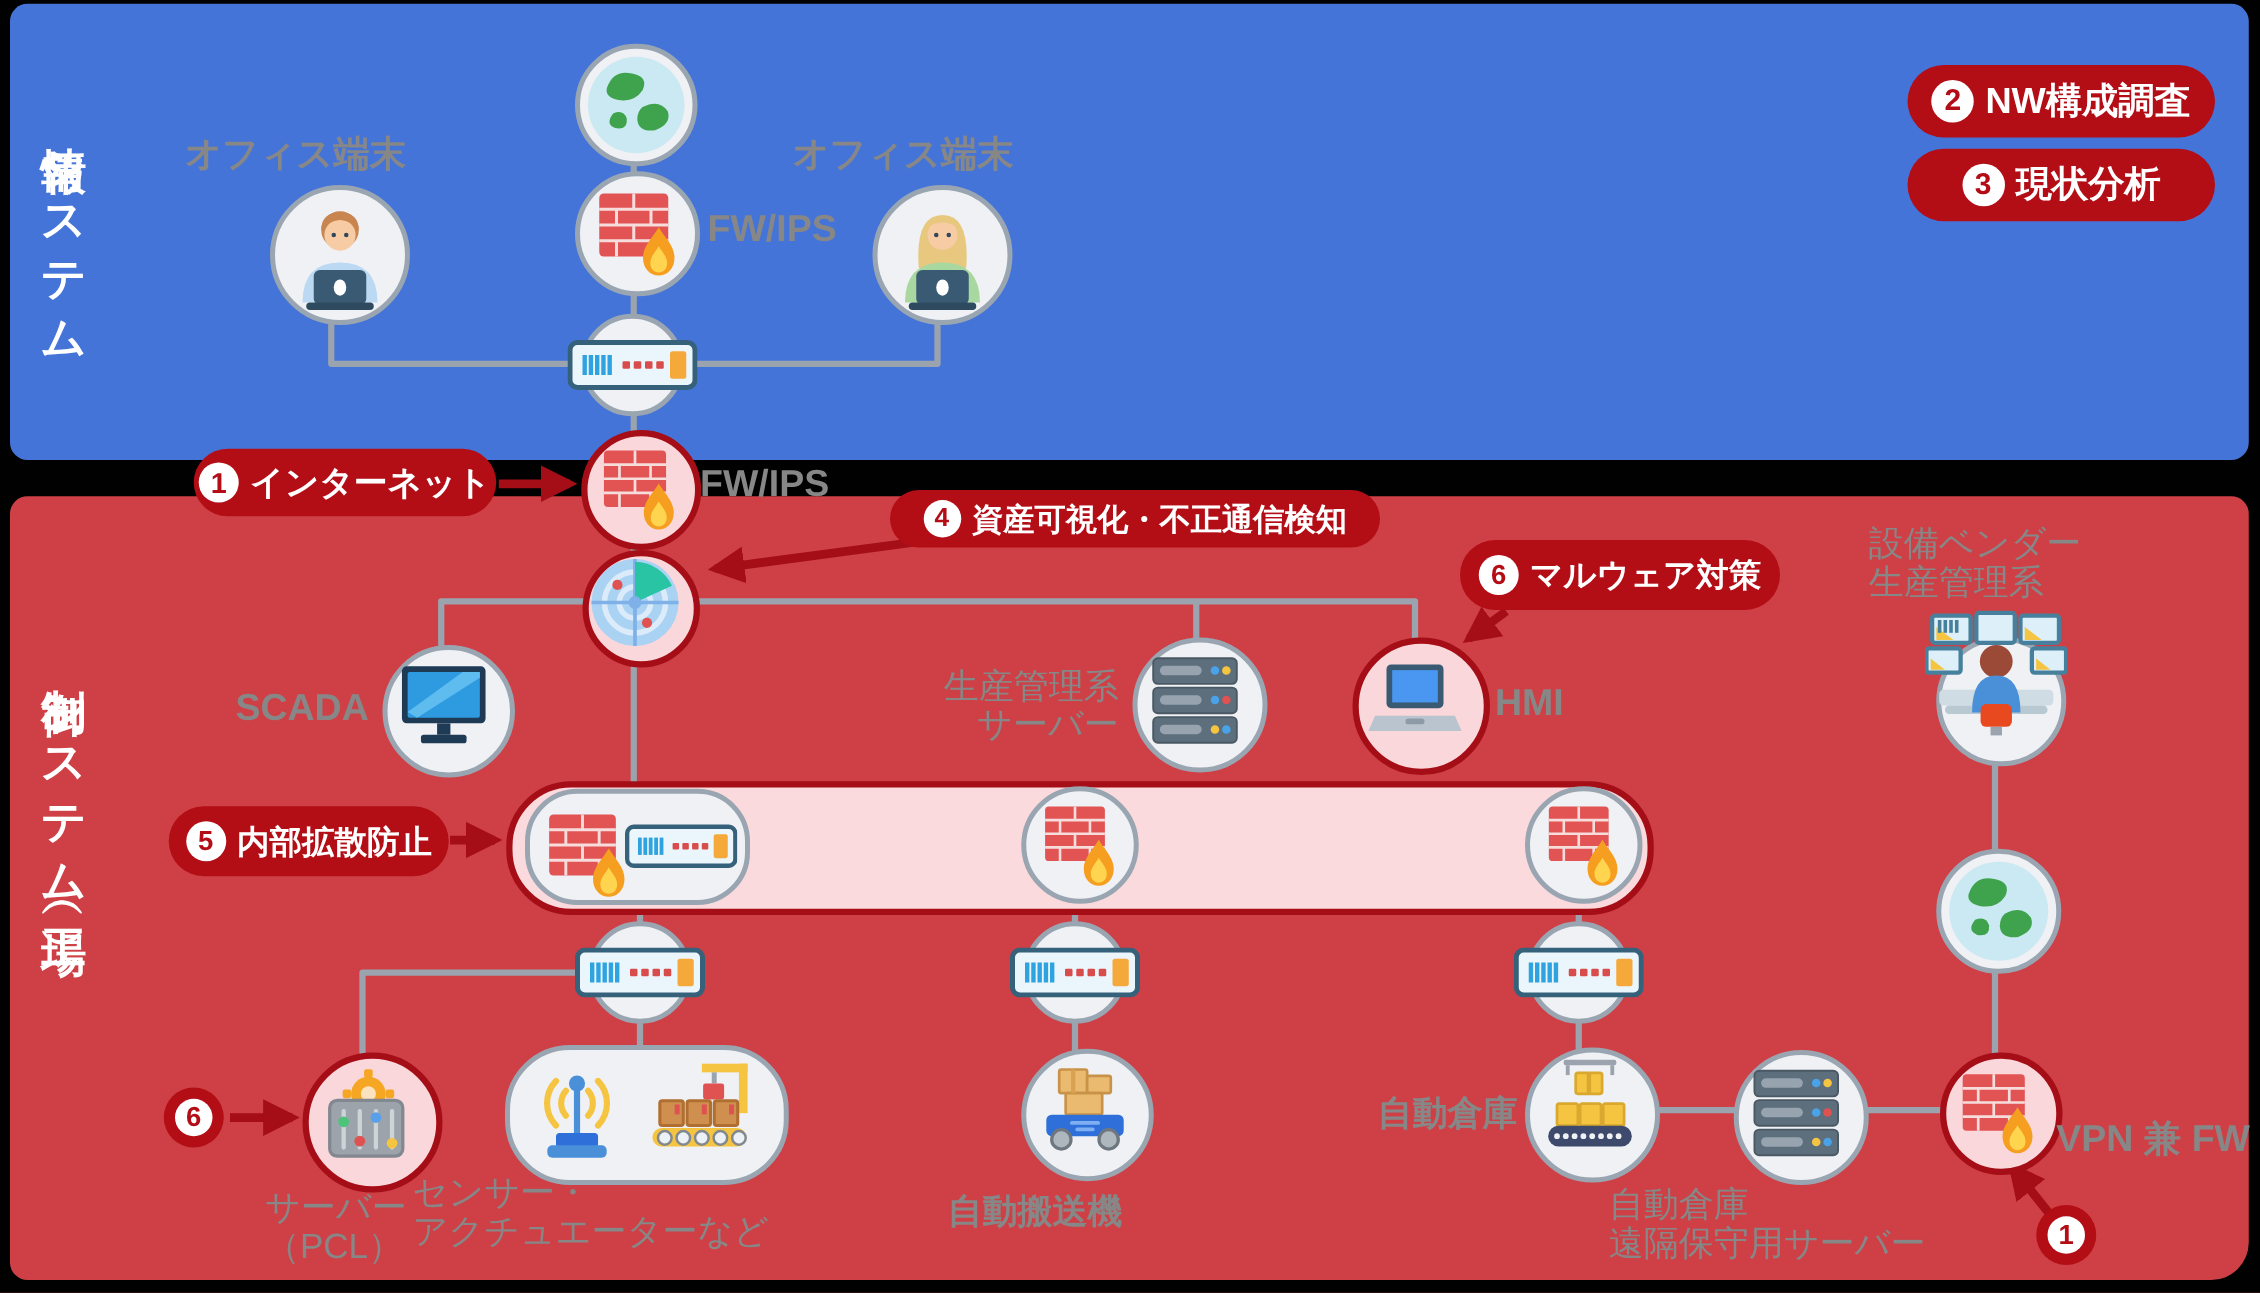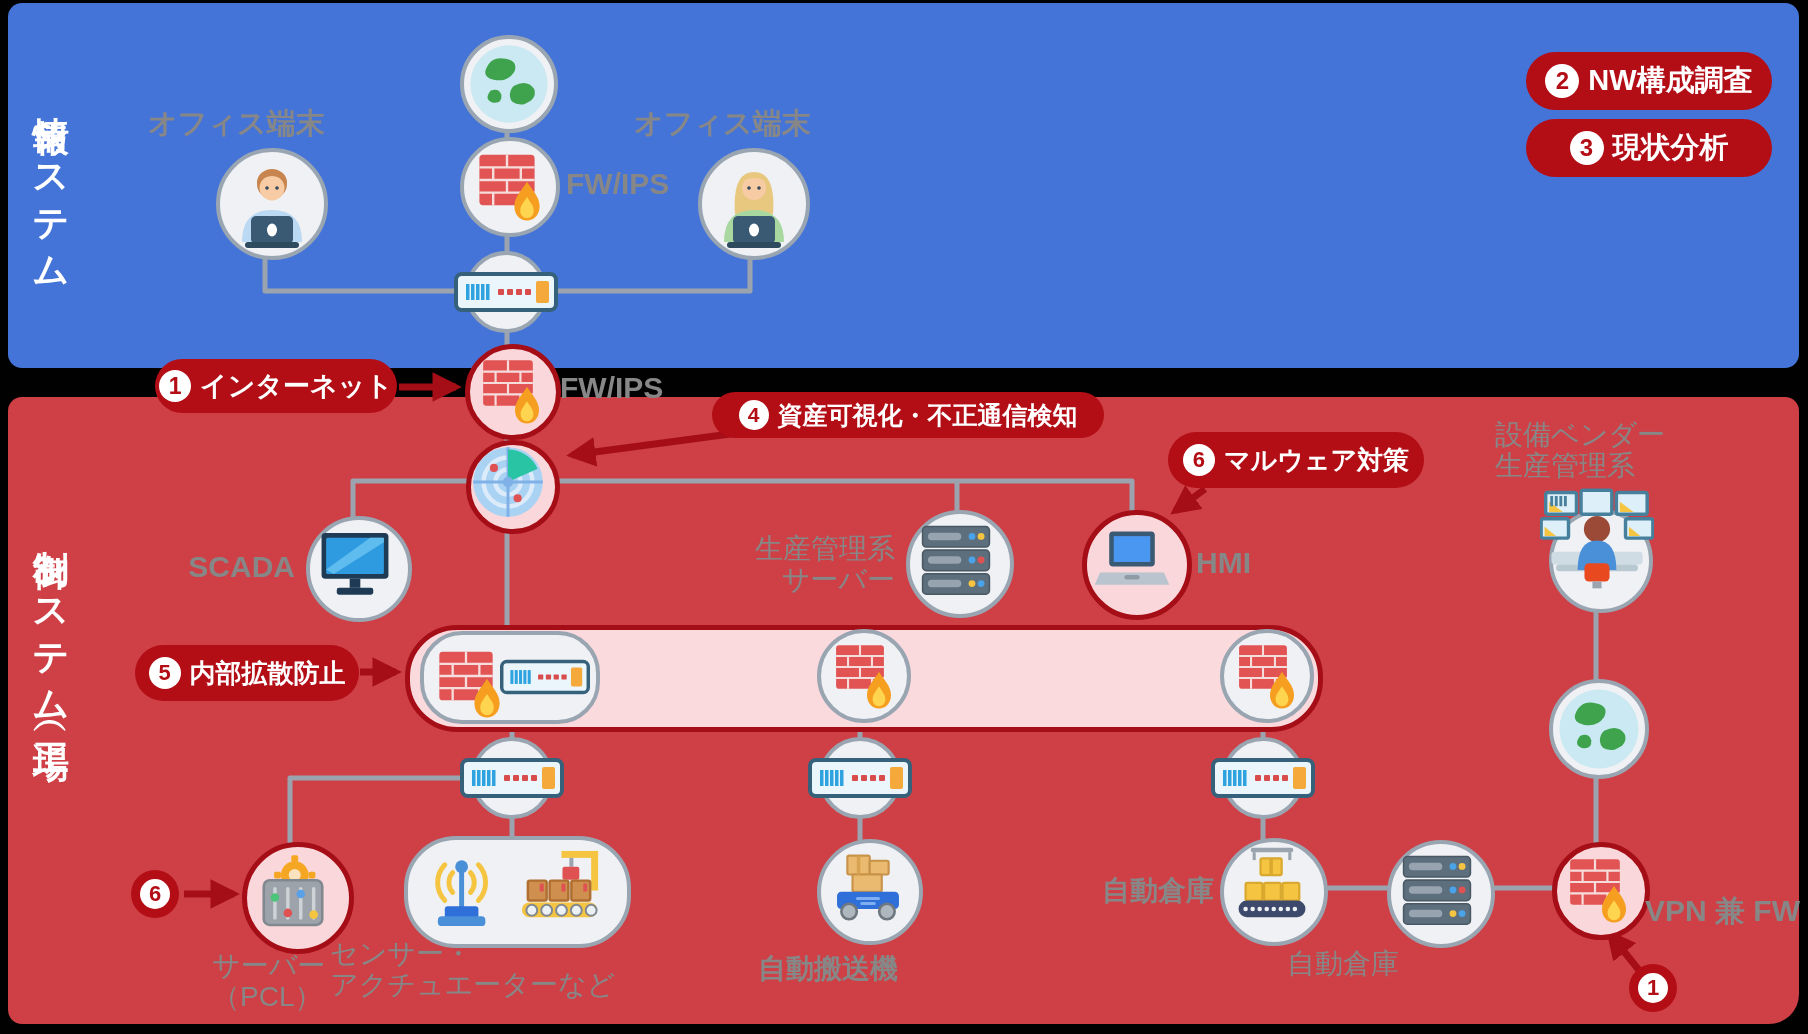--- a/index.html
+++ b/index.html
@@ -474,20 +474,21 @@
   </div>
   <div class="lbl tr" style="left:1074px;top:872px;width:140px;font-size:28px;">自動倉庫</div>
 
   <div class="node" style="left:1387px;top:840px;width:100px;height:100px;">
     <svg width="76" height="82" style="left:8px;top:5px;">
         <use href="#i-server"></use>
       </svg>
   </div>
   <div class="lbl2 tc" style="left:1287px;top:948px;width:300px;">
     <span>自動倉庫</span><br>
+    <span>遠隔保守用サーバー</span>
   </div>
 
   <div class="node alert" style="left:1552px;top:842px;width:88px;height:88px;">
     <svg width="54" height="54" style="left:11px;top:8px;">
         <use href="#i-brick"></use>
       </svg>
     <svg width="40" height="44" style="left:37px;top:36px;">
         <use href="#i-flame"></use>
       </svg>
   </div>

